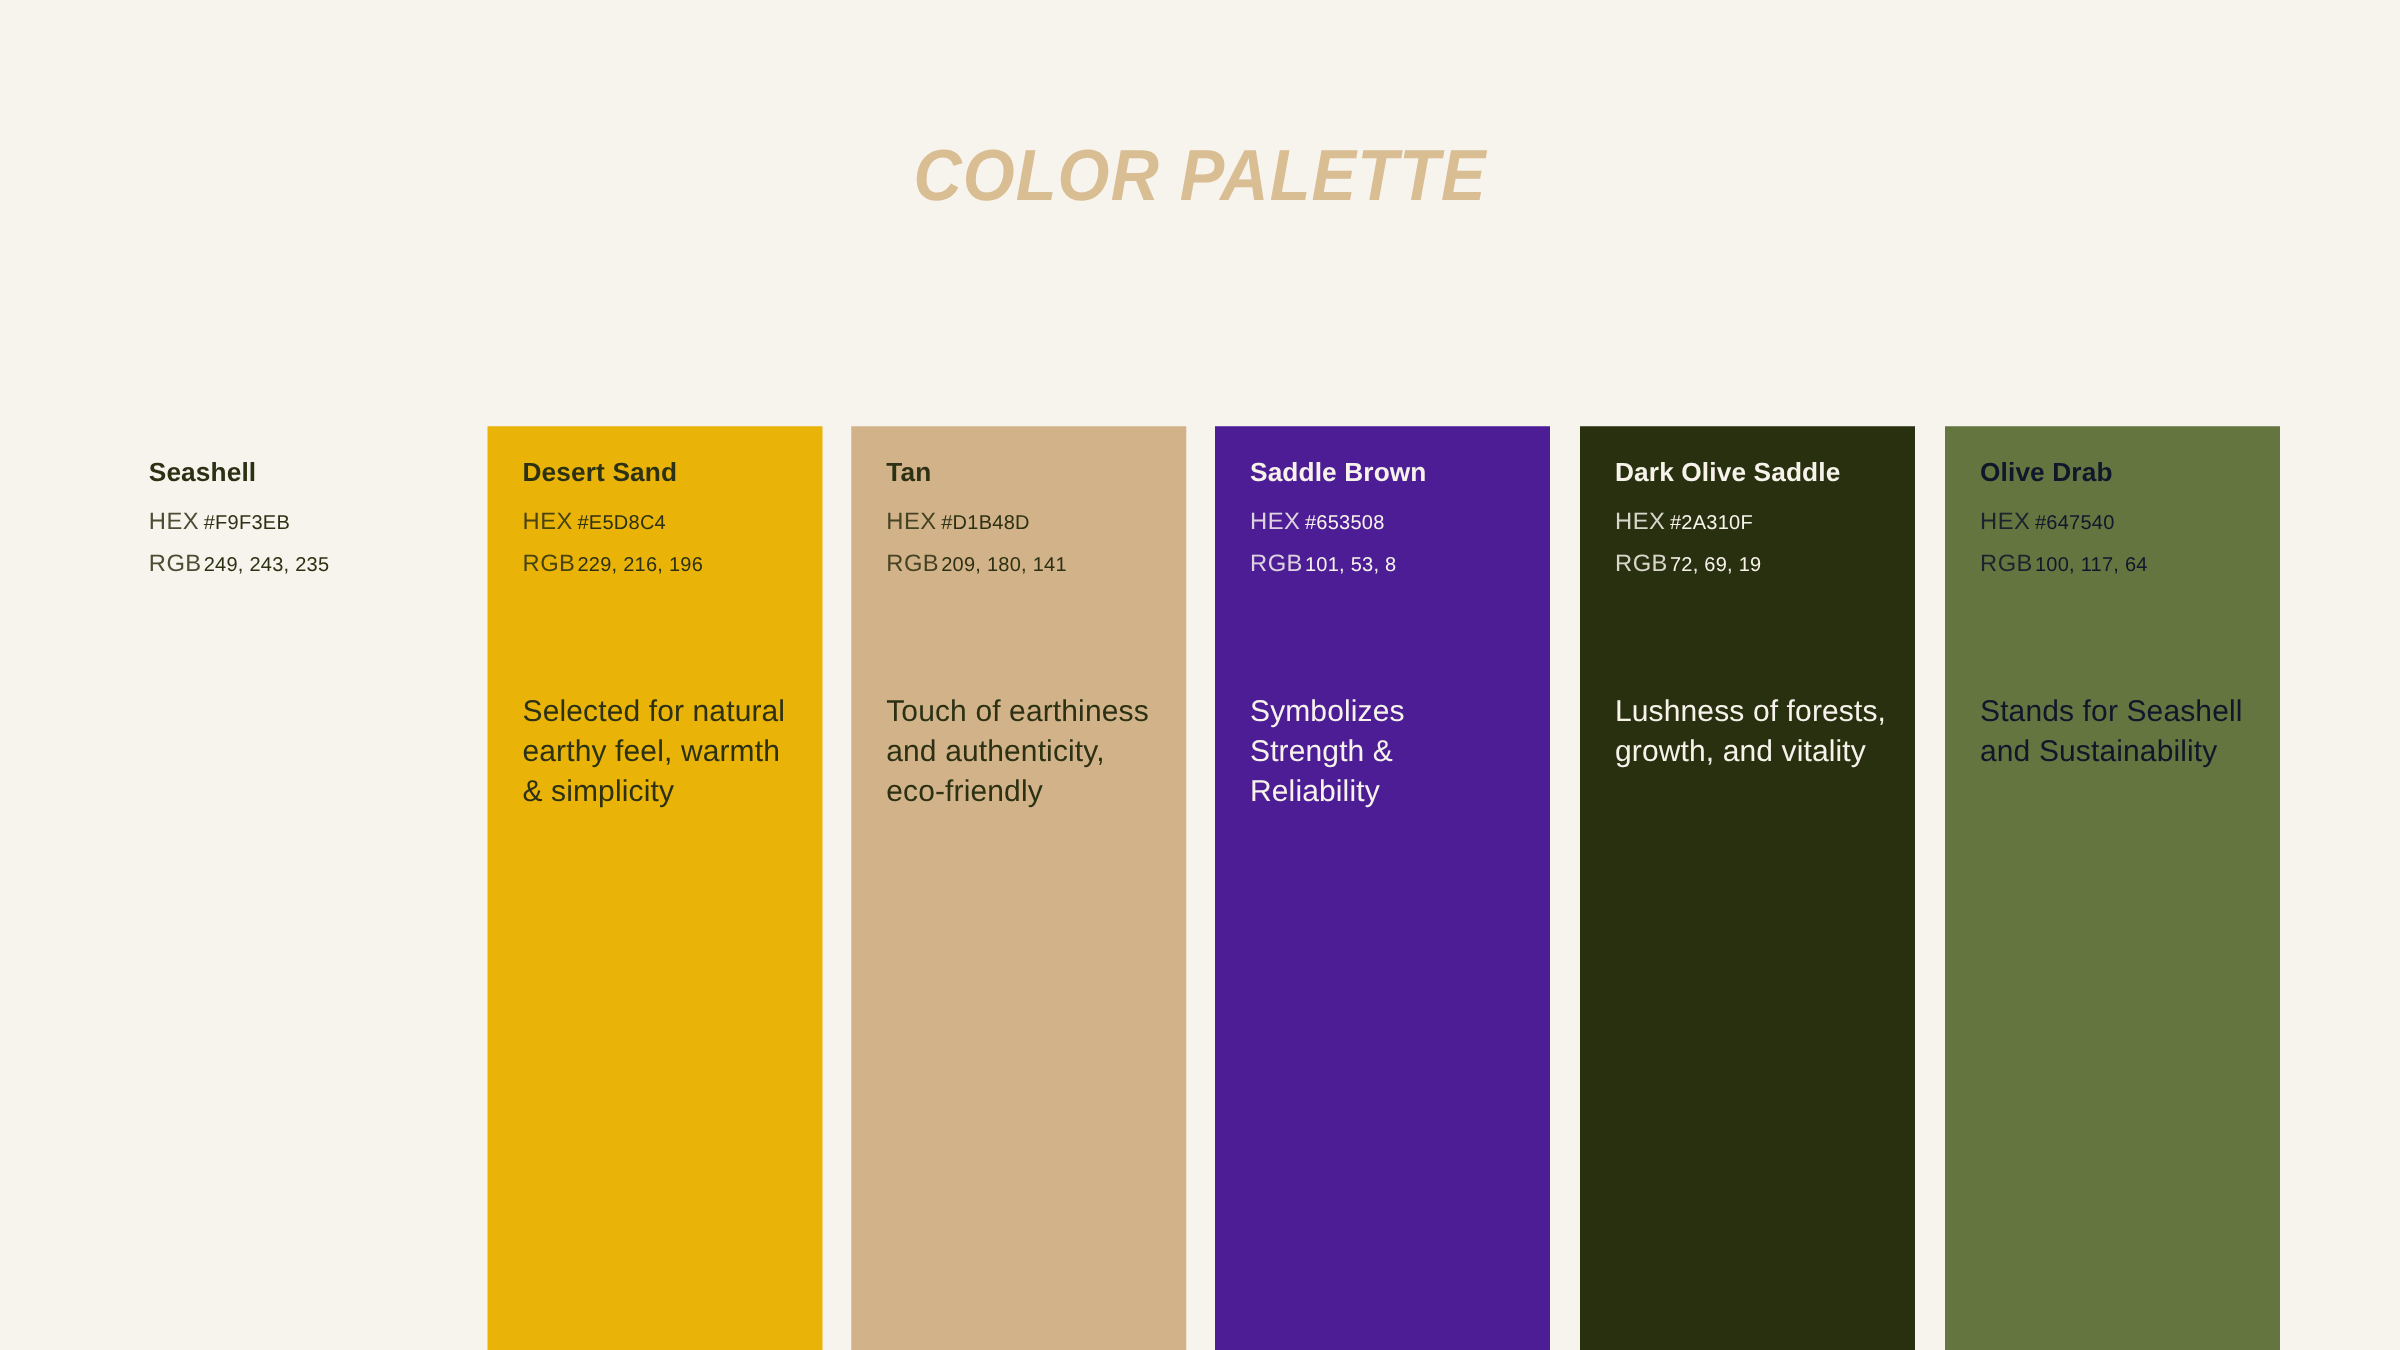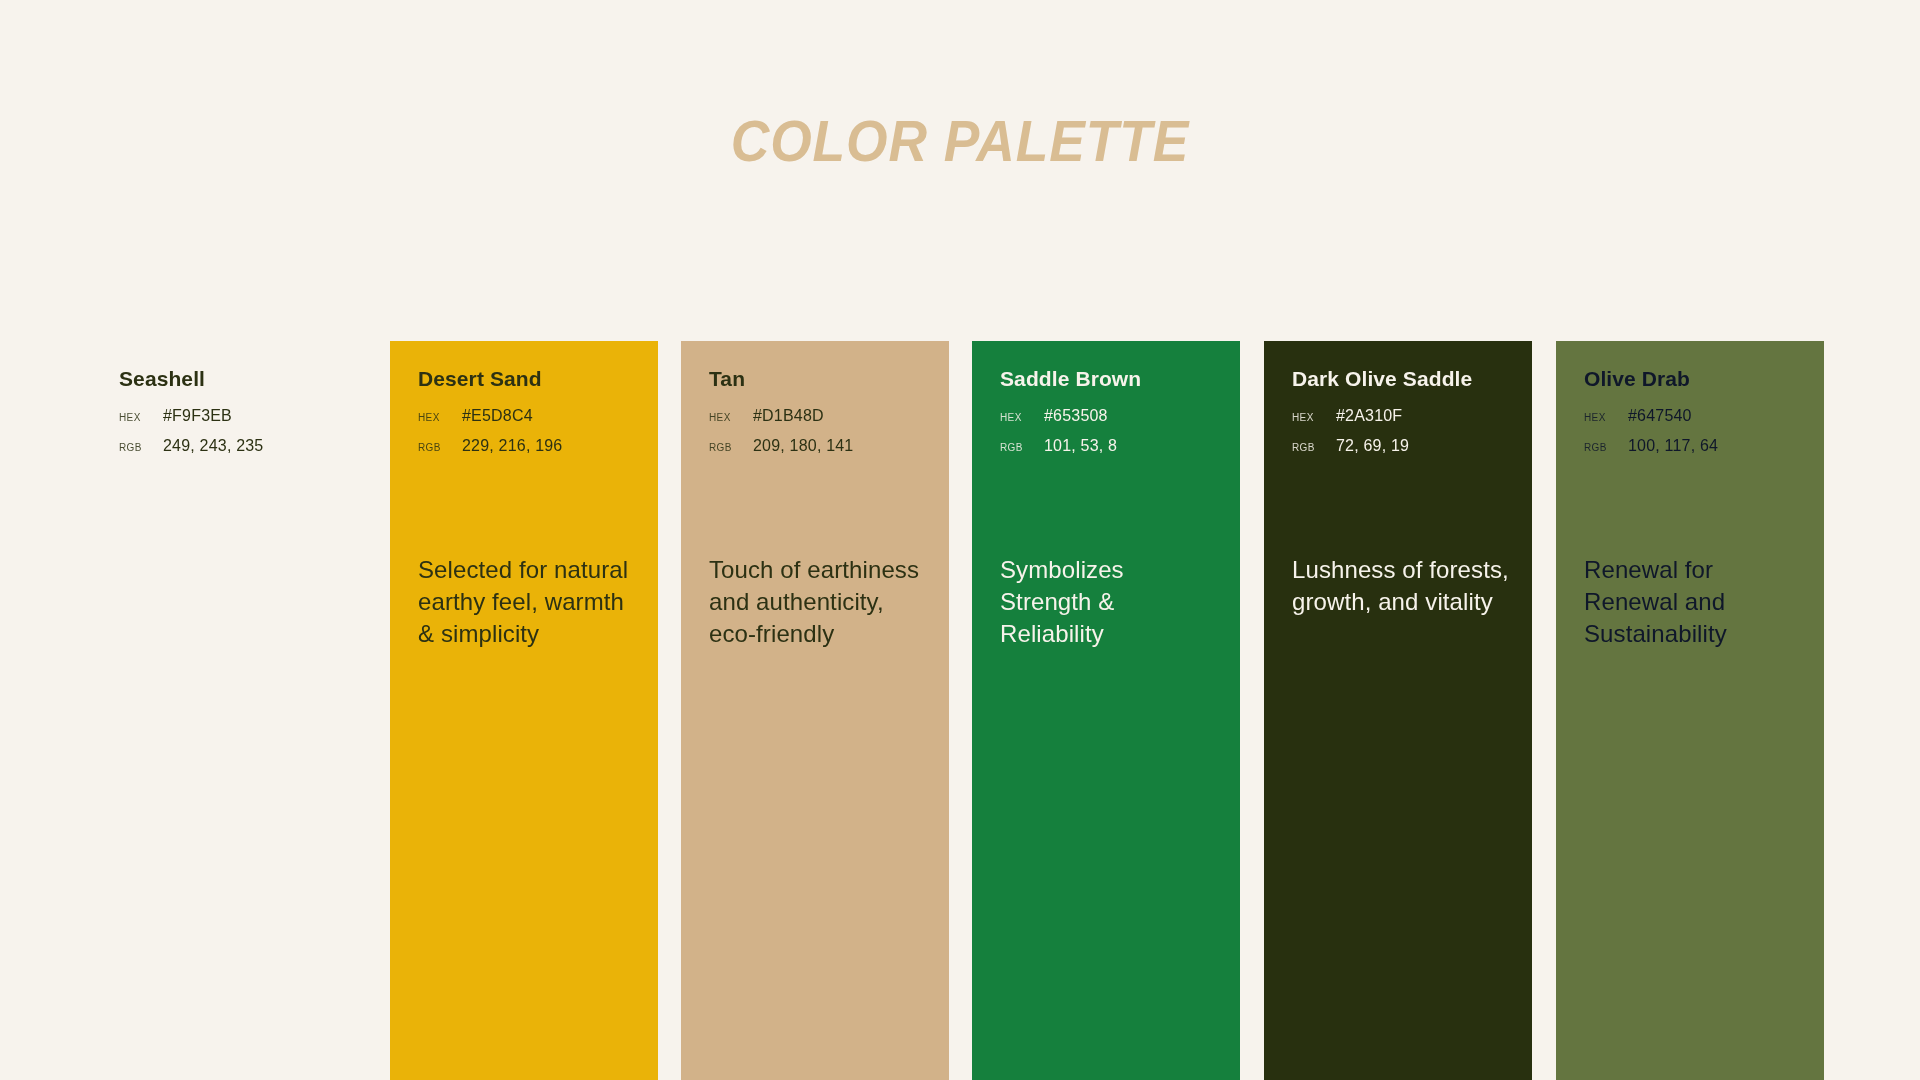--- a/index.html
+++ b/index.html
@@ -66,21 +66,21 @@
   }
 
   .meta {
     margin-top: 17px;
     display: flex;
     align-items: baseline;
   }
   .meta + .meta { margin-top: 12px; }
 
   .meta-label {
-    font-size: 10px;
+    font-size: 19px;
     font-weight: normal;
     letter-spacing: 0.4px;
     width: 44px;
     flex: none;
     opacity: 0.85;
   }
 
   .meta-value {
     font-size: 16px;
     font-weight: 500;
@@ -142,21 +142,21 @@
       <span class="meta-label">HEX</span>
       <span class="meta-value">#D1B48D</span>
     </div>
     <div class="meta">
       <span class="meta-label">RGB</span>
       <span class="meta-value">209, 180, 141</span>
     </div>
     <div class="desc">Touch of earthiness and authenticity, eco-friendly</div>
   </div>
 
-  <div class="swatch" style="left: 972px; background: #15803d; color: rgb(247, 243, 235);">
+  <div class="swatch" style="left: 972px; background: #4c1d95; color: rgb(247, 243, 235);">
     <div class="swatch-name">Saddle Brown</div>
     <div class="meta">
       <span class="meta-label">HEX</span>
       <span class="meta-value">#653508</span>
     </div>
     <div class="meta">
       <span class="meta-label">RGB</span>
       <span class="meta-value">101, 53, 8</span>
     </div>
     <div class="desc">Symbolizes Strength &amp; Reliability</div>
@@ -178,16 +178,16 @@
   <div class="swatch" style="left: 1556px; background: rgb(100, 117, 64); color: #0f172a;">
     <div class="swatch-name">Olive Drab</div>
     <div class="meta">
       <span class="meta-label">HEX</span>
       <span class="meta-value">#647540</span>
     </div>
     <div class="meta">
       <span class="meta-label">RGB</span>
       <span class="meta-value">100, 117, 64</span>
     </div>
-    <div class="desc">Renewal for Renewal and Sustainability</div>
+    <div class="desc">Stands for Seashell and Sustainability</div>
   </div>
 
 </div>
 
 </body></html>

